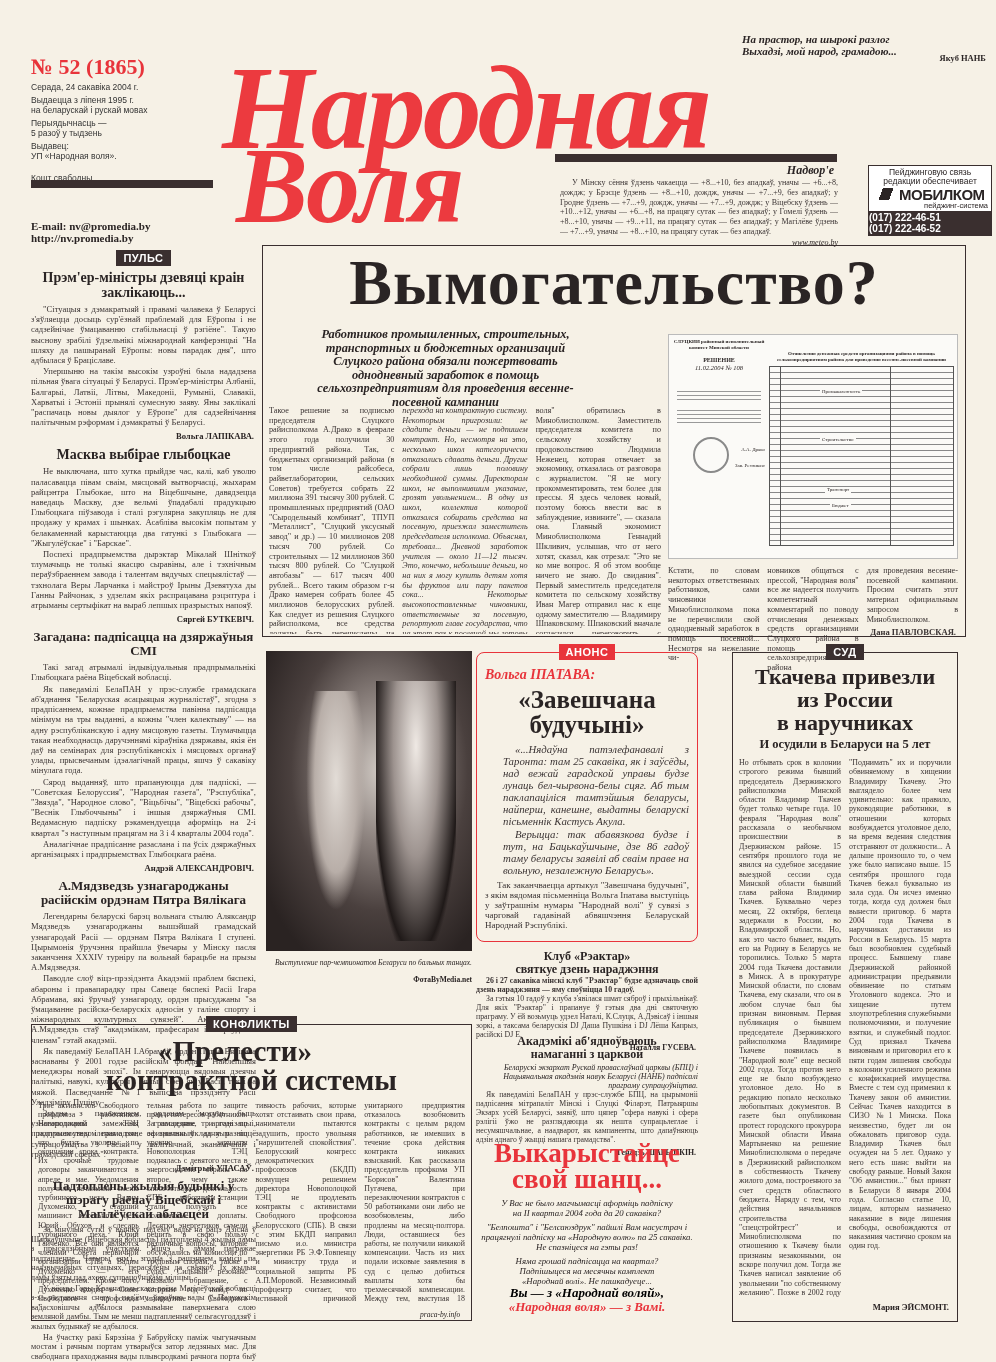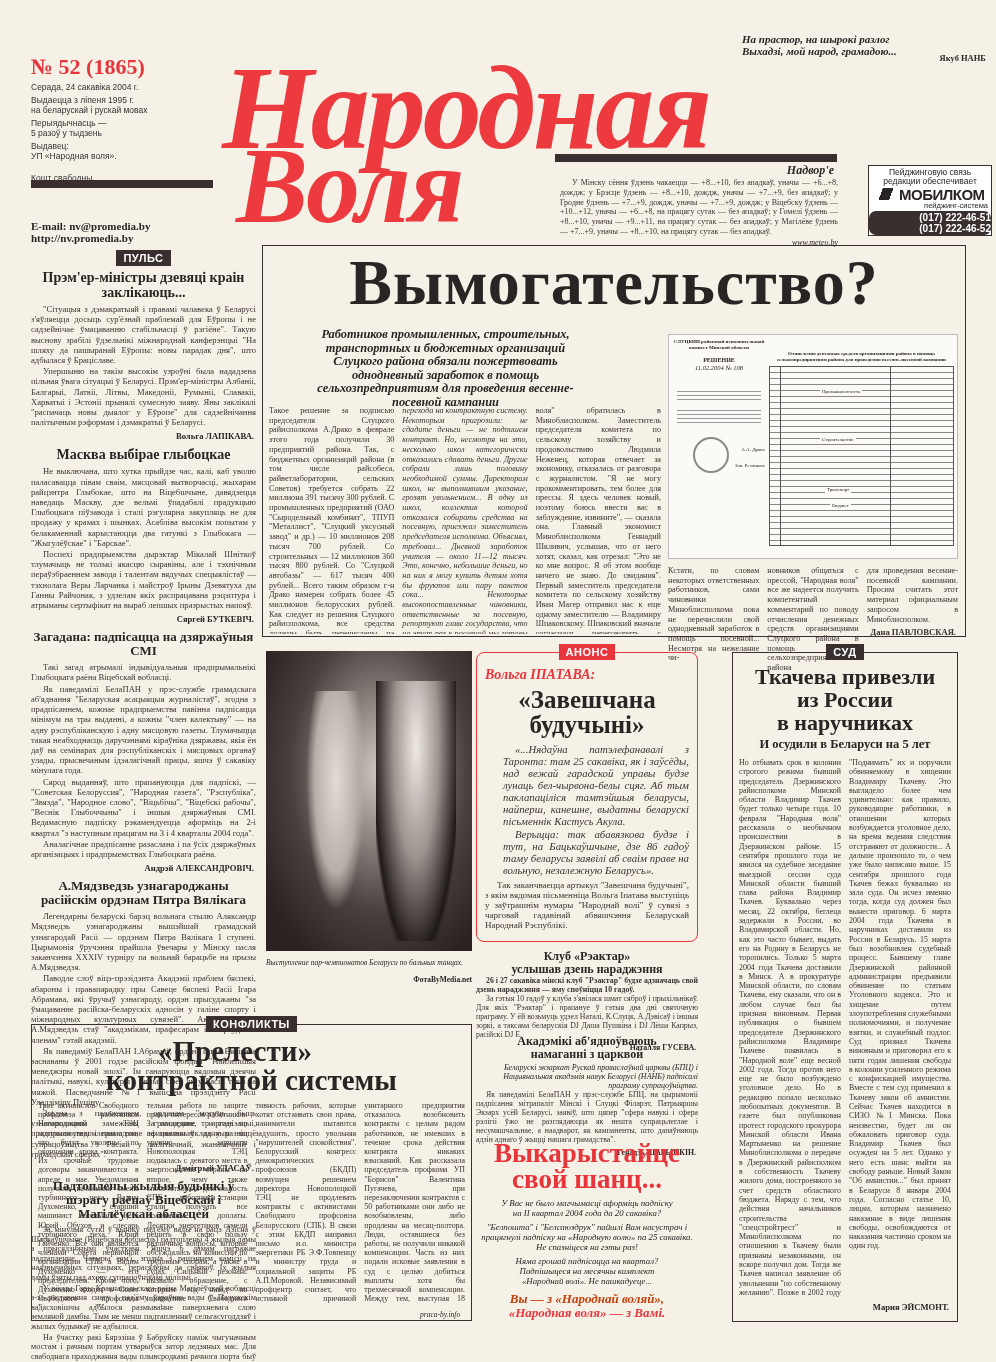--- a/index.html
+++ b/index.html
@@ -84,21 +84,21 @@
 </div>
 
 <div class="abs" style="left:845px;top:165px;width:124px;height:71px;border:1px solid #3a2f2f;background:#fff;font-family:'Liberation Sans',sans-serif;margin-left:23px;">
   <div style="font-size:8.5px;text-align:center;line-height:9px;margin-top:2px;">Пейджинговую связь</div>
   <div style="font-size:8.5px;text-align:center;line-height:9px;">редакции обеспечивает</div>
   <div style="display:flex;align-items:center;padding-left:6px;height:16px;">
     <span style="display:inline-block;width:22px;height:12px;background:linear-gradient(110deg,transparent 30%,#2a2424 30%,#2a2424 70%,transparent 70%);margin-right:2px;"></span>
     <span style="font-weight:bold;font-size:15px;letter-spacing:-0.5px;">МОБИЛКОМ</span>
   </div>
   <div style="font-size:7.5px;text-align:right;padding-right:3px;line-height:8px;padding-left:20px;">пейджинг-система</div>
-  <div style="background:#3a2f2f;color:#fff;font-weight:bold;font-size:10px;line-height:11px;text-align:right;padding:1px 0;margin-top:1px;border-radius:7px;">
+  <div style="background:#3a2f2f;color:#fff;font-weight:bold;font-size:10px;line-height:11px;text-align:left;padding:1px 0;margin-top:1px;">
     <div>(017) 222-46-51</div>
     <div>(017) 222-46-52</div>
   </div>
 </div>
 
 <div class="abs" style="left:31px;top:248px;width:225px;">
   <div style="text-align:center;margin-bottom:4px;">
     <span class="tag">ПУЛЬС</span>
   </div>
 
@@ -199,59 +199,59 @@
       <div>для проведения весенне-посевной кампании. Просим считать этот материал официальным запросом в Миноблисполком.</div>
       <div class="sig" style="">Дана ПАВЛОВСКАЯ.</div>
     </div>
   </div>
 </div>
 
 <div class="photo" style="left:266px;top:651px;width:206px;height:300px;">
   <div style="position:absolute;left:40px;top:40px;width:60px;height:220px;background:radial-gradient(ellipse at 50% 40%,#e2dcd6 0%,#b8aea8 50%,transparent 70%);"></div>
   <div style="position:absolute;left:110px;top:30px;width:80px;height:260px;background:radial-gradient(ellipse at 50% 25%,#efe9e4 0%,#9d938f 40%,#1f1918 75%,transparent 80%);"></div>
 </div>
-<div class="abs" style="left:266px;top:958px;width:206px;font-size:7.5px;font-style:italic;text-align:left;">Выступление пар-чемпионатов Беларуси по бальных танцах.</div>
+<div class="abs" style="left:266px;top:958px;width:206px;font-size:7.5px;font-style:italic;text-align:right;">Выступление пар-чемпионатов Беларуси по бальных танцах.</div>
 <div class="abs" style="left:266px;top:975px;width:206px;font-size:7.5px;font-weight:bold;text-align:right;">ФотаByMedia.net</div>
 
 <div class="abs" style="left:476px;top:652px;width:222px;height:290px;border:1.5px solid #e8343b;border-radius:8px;padding:6px 8px;">
   <div style="position:absolute;top:-11px;left:0;right:0;text-align:center;">
     <span class="tag redtag">АНОНС</span>
   </div>
   <div style="color:#e8343b;font-weight:bold;font-style:italic;font-size:14px;margin-top:8px;">Вольга ІПАТАВА:</div>
   <h2 style="text-align:center;font-weight:bold;font-size:25px;line-height:25px;margin:4px 14px 6px;">«Завешчана будучыні»</h2>
   <div class="body-text" style="font-style:italic;font-size:10.8px;line-height:12px;padding-left:18px;">
     <p>«...Нядаўна патэлефанавалі з Таронта: там 25 сакавіка, як і заўсёды, над вежай гарадской управы будзе лунаць бел-чырвона-белы сцяг. Аб тым паклапаціліся тамтэйшыя беларусы, найперш, канешне, выдатны беларускі пісьменнік Кастусь Акула.</p>
     <p>Верыцца: так абавязкова будзе і тут, на Бацькаўшчыне, дзе 86 гадоў таму беларусы заявілі аб сваім праве на вольную, незалежную Беларусь».</p>
   </div>
   <div class="body-text" style="font-size:9px;line-height:10px;margin-top:4px;text-indent:12px;">Так заканчваецца артыкул "Завешчана будучыні", з якім вядомая пісьменніца Вольга Іпатава выступіць у заўтрашнім нумары "Народнай волі" ў сувязі з чарговай гадавінай абвяшчэння Беларускай Народнай Рэспублікі.</div>
 </div>
 
 <div class="abs" style="left:476px;top:950px;width:222px;">
   <h3 class="hd" style="font-size:12px;line-height:13px;">Клуб «Рэактар»</h3>
-  <h3 class="hd" style="font-size:12px;line-height:13px;">услышав дзень нараджэння</h3>
+  <h3 class="hd" style="font-size:12px;line-height:13px;">святкуе дзень нараджэння</h3>
   <div class="body-text" style="font-weight:bold;font-size:7.8px;line-height:9px;text-indent:10px;">26 і 27 сакавіка мінскі клуб "Рэактар" будзе адзначаць свой дзень нараджэння — яму споўніцца 10 гадоў.</div>
   <div class="body-text" style="font-size:7.8px;line-height:9px;text-indent:10px;">За гэтыя 10 гадоў у клуба з'явілася шмат сяброў і прыхільнікаў. Для якіх "Рэактар" і прапануе ў гэтыя два дні святочную праграму. У ёй возьмуць удзел Наталі, К.Слуцк, А.Дэвісаў і іншыя зоркі, а таксама беларускія DJ Даша Пушкіна і DJ Лёша Капрыз, расійскі DJ Е.</div>
   <div class="sig" style="font-size:7.8px;">Наталля ГУСЕВА.</div>
 </div>
 <div class="abs" style="left:476px;top:1035px;width:222px;">
   <h3 class="hd" style="font-size:12px;line-height:13px;padding:0 22px;">Акадэмікі аб'ядноўваюць намаганні з царквой</h3>
   <div style="font-style:italic;font-size:8px;line-height:9px;text-align:right;margin-top:2px;">Беларускі экзархат Рускай праваслаўнай царквы (БПЦ) і Нацыянальная акадэмія навук Беларусі (НАНБ) падпісалі праграму супрацоўніцтва.</div>
   <div class="body-text" style="font-size:7.8px;line-height:9px;text-indent:10px;">Як паведамілі БелаПАН у прэс-службе БПЦ, на цырымоніі падпісання мітрапаліт Мінскі і Слуцкі Філарэт, Патрыяршы Экзарх усёй Беларусі, заявіў, што цяпер "сфера навукі і сфера рэлігіі ўжо не разглядаюцца як нешта супрацьлеглае і несумяшчальнае, а наадварот, як кампаненты, што дапаўняюць адзін аднаго ў жыцці нашага грамадства".</div>
   <div class="sig" style="font-size:7.8px;">Генадзь ШАРЫПКІН.</div>
 </div>
 
 <div class="abs" style="left:476px;top:1140px;width:222px;text-align:center;">
   <div style="color:#e8343b;font-weight:bold;font-size:27px;line-height:26px;">Выкарыстайце</div>
   <div style="color:#e8343b;font-weight:bold;font-size:27px;line-height:26px;">свой шанц...</div>
   <div style="font-style:italic;font-size:8.8px;line-height:10px;margin-top:6px;">
     <div style="padding:0 20px;">У Вас не было магчымасці аформіць падпіску на II квартал 2004 года да 20 сакавіка?</div>
     <div style="margin-top:4px;">"Белпошта" і "Белсаюздрук" пайшлі Вам насустрач і працягнулі падпіску на «Народную волю» па 25 сакавіка. Не спазніцеся на гэты раз!</div>
     <div style="margin-top:4px;padding:0 22px;">Няма грошай падпісацца на квартал? Падпішыцеся на месячны камплект «Народнай волі». Не пашкадуеце...</div>
   </div>
-  <div style="color:#c2410c;font-weight:bold;font-style:italic;font-size:13px;line-height:14px;margin-top:6px;">Вы — з «Народнай воляй»,</div>
+  <div style="color:#000000;font-weight:bold;font-style:italic;font-size:13px;line-height:14px;">Вы — з «Народнай воляй»,</div>
   <div style="color:#e8343b;font-weight:bold;font-style:italic;font-size:13px;line-height:14px;">«Народная воля» — з Вамі.</div>
 </div>
 
 <div class="boxed" style="left:732px;top:652px;width:226px;height:670px;padding:8px 6px;">
   <div style="position:absolute;top:-11px;left:0;right:0;text-align:center;">
     <span class="tag">СУД</span>
   </div>
   <h2 class="hd" style="font-size:22px;line-height:23px;margin-top:4px;">Ткачева привезли</h2>
   <h2 class="hd" style="font-size:22px;line-height:23px;">из России</h2>
   <h2 class="hd" style="font-size:22px;line-height:23px;">в наручниках</h2>

